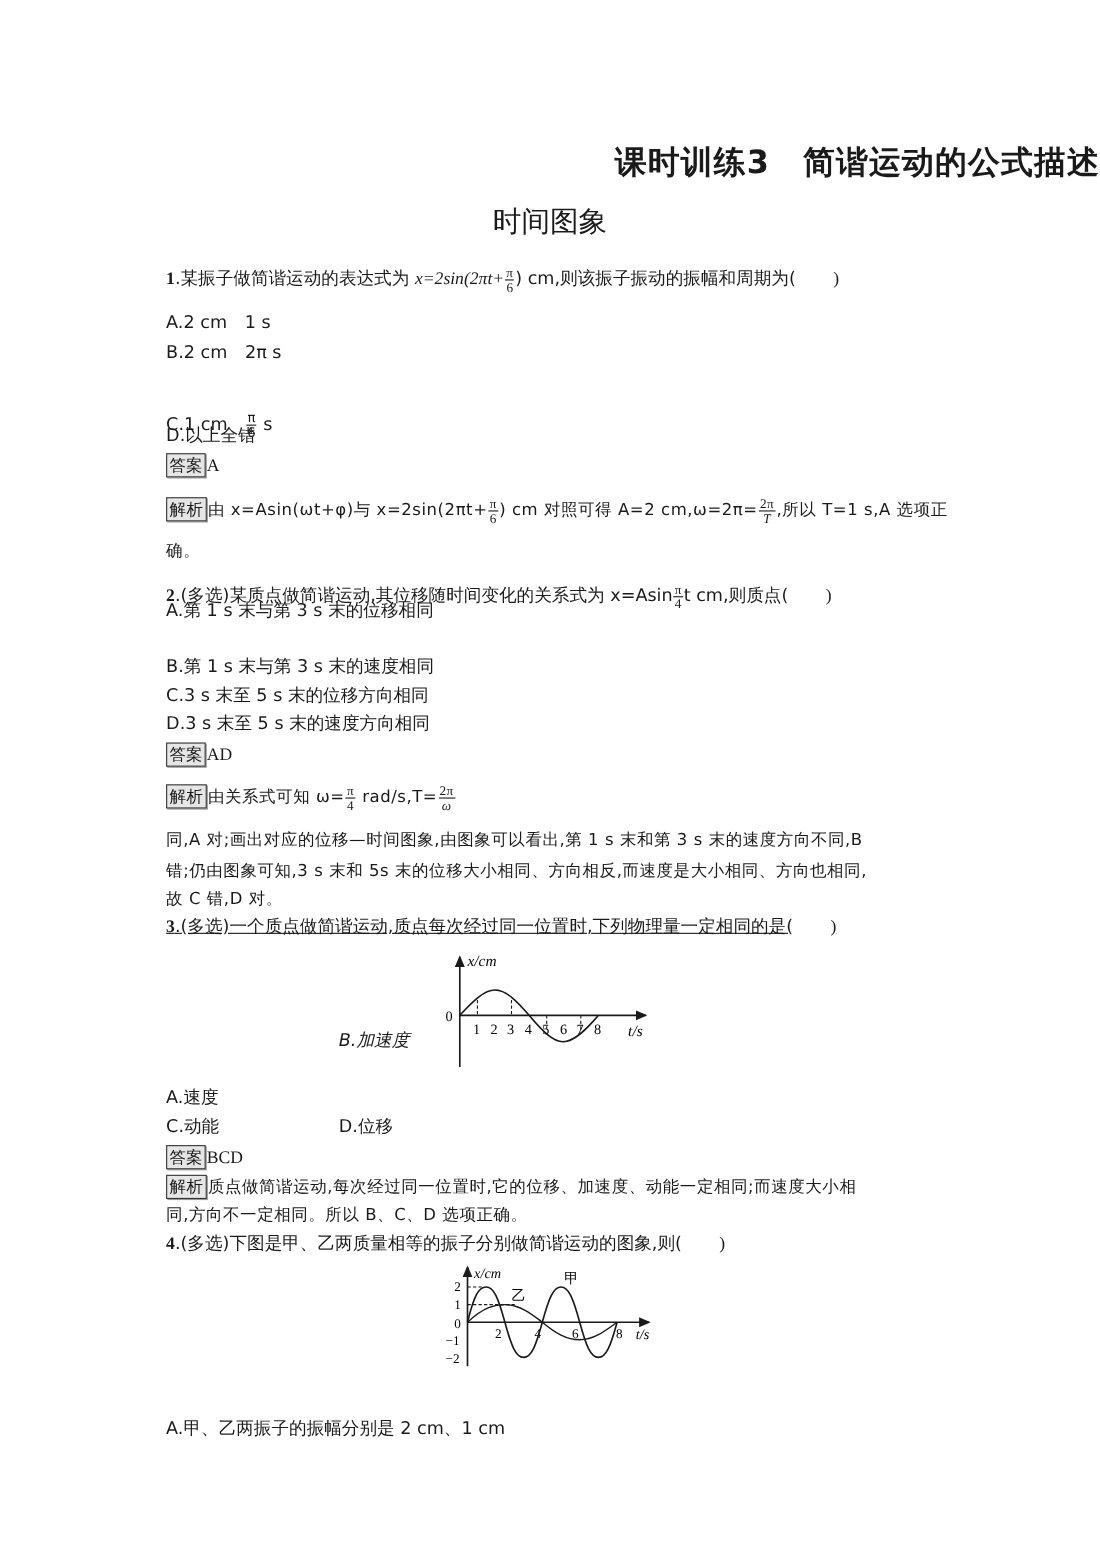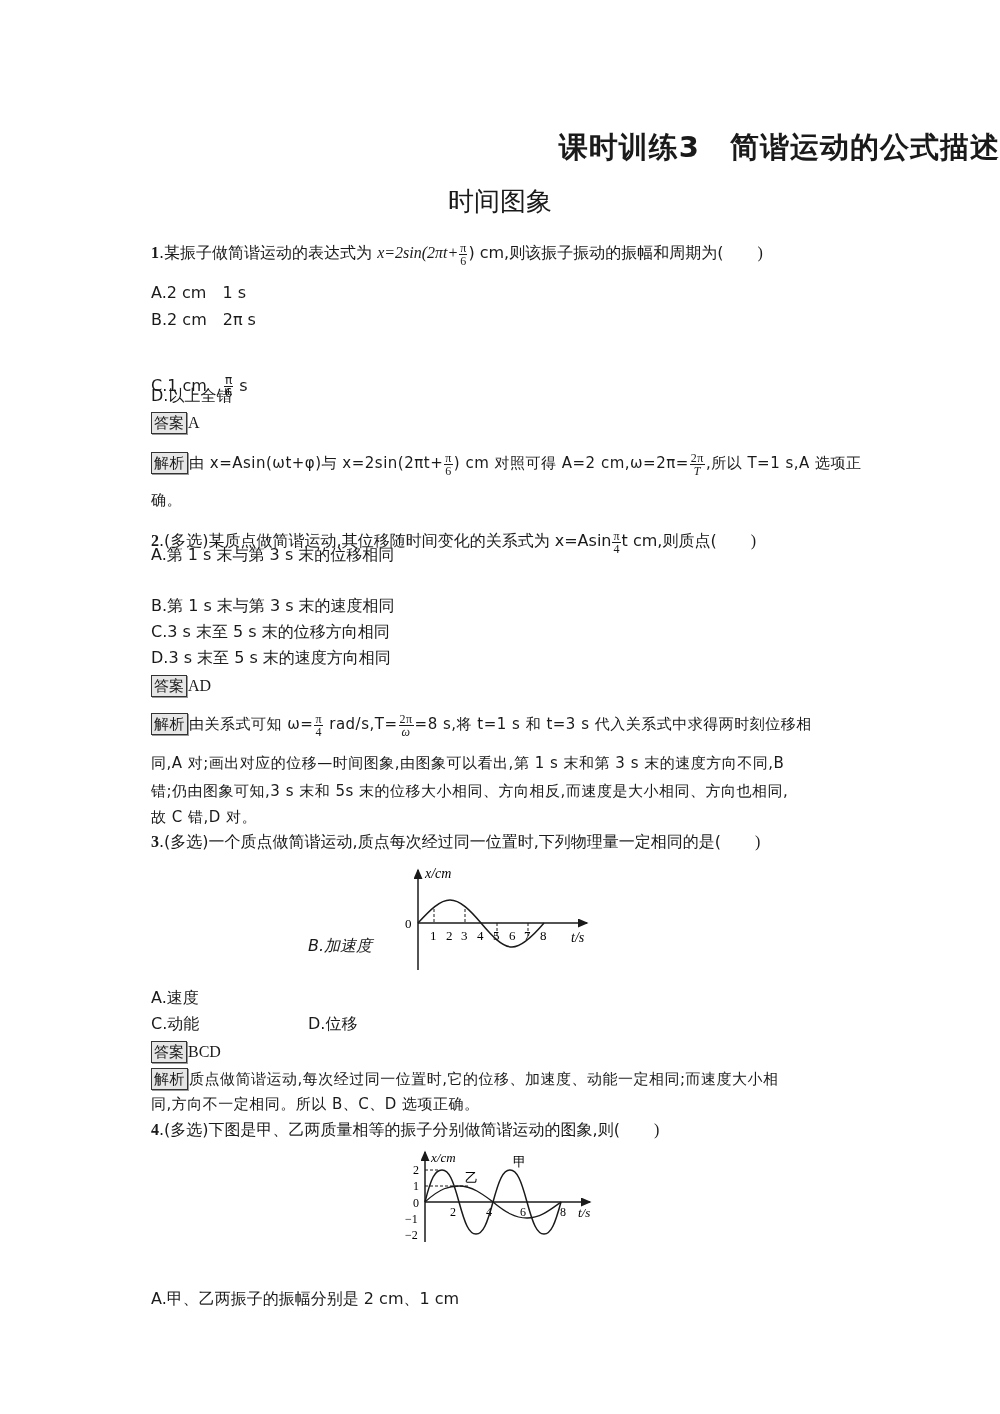--- a/index.html
+++ b/index.html
@@ -51,27 +51,27 @@
   <span class="num">2</span><span class="cjk">.(多选)某质点做简谐运动,其位移随时间变化的关系式为  x=Asin</span><span class="frac"><span class="top">π</span><span>4</span></span><span class="cjk">t cm,则质点(</span><span class="paren"></span><span>)</span>
 </div>
 <div class="abs line cjk" style="top:545px;">A.第 1 s 末与第 3 s 末的位移相同</div>
 <div class="abs line cjk" style="top:596px;">B.第 1 s 末与第 3 s 末的速度相同</div>
 <div class="abs line cjk" style="top:622px;">C.3 s 末至 5 s 末的位移方向相同</div>
 <div class="abs line cjk" style="top:648px;">D.3 s 末至 5 s 末的速度方向相同</div>
 <div class="abs line" style="top:675px;">
   <span class="tag">答案</span><span>AD</span>
 </div>
 <div class="abs line exp" style="top:713px;">
-  <span class="tag">解析</span><span class="cjk">由关系式可知  ω=</span><span class="frac"><span class="top">π</span><span>4</span></span><span class="cjk"> rad/s,T=</span><span class="frac"><span class="top">2π</span><span class="it">ω</span></span><span class="cjk">=8 s,将  t=1 s  和  t=3 s 代入关系式中求得两时刻位移相</span>
+  <span class="tag">解析</span><span class="cjk">由关系式可知  ω=</span><span class="frac"><span class="top">π</span><span>4</span></span><span class="cjk"> rad/s,T=</span><span class="frac"><span class="top">2π</span><span class="it">ω</span></span>
 </div>
 <div class="abs line cjk exp" style="top:753px;">同,A 对;画出对应的位移—时间图象,由图象可以看出,第 1 s  末和第 3 s 末的速度方向不同,B</div>
 <div class="abs line cjk exp" style="top:781px;">错;仍由图象可知,3 s 末和 5s 末的位移大小相同、方向相反,而速度是大小相同、方向也相同,</div>
 <div class="abs line cjk exp" style="top:807px;">故 C 错,D 对。</div>
 
-<div class="abs line" style="top:832px;">
+<div class="abs line" style="top:832px;text-decoration:underline;">
   <span class="num">3</span><span class="cjk">.(多选)一个质点做简谐运动,质点每次经过同一位置时,下列物理量一定相同的是(</span><span class="paren"></span><span>)</span>
 </div>
 
 <svg class="abs" style="left:395px;top:860px;" width="210" height="120">
   <defs>
       <marker id="arr" markerWidth="8" markerHeight="8" refX="6" refY="3" orient="auto">
         <path d="M0,0 L7,3 L0,6 Z" fill="#1a1a1a"></path>
       </marker>
     </defs>
   <line x1="23" y1="110" x2="23" y2="10" stroke="#1a1a1a" stroke-width="1.5" marker-end="url(#arr)"></line>

